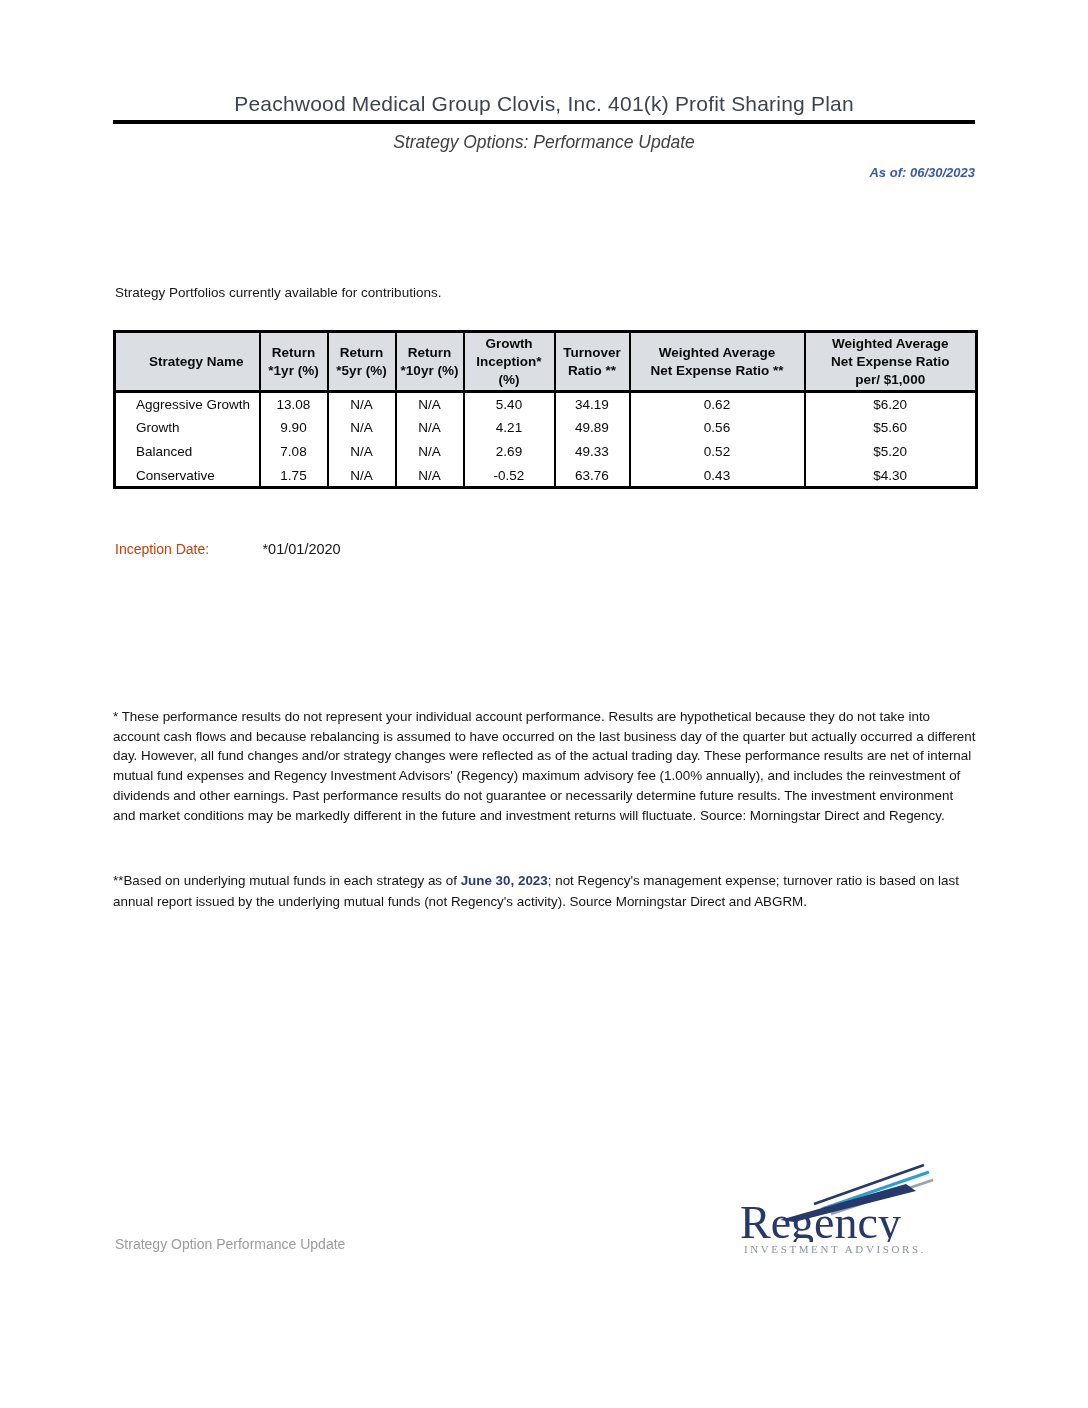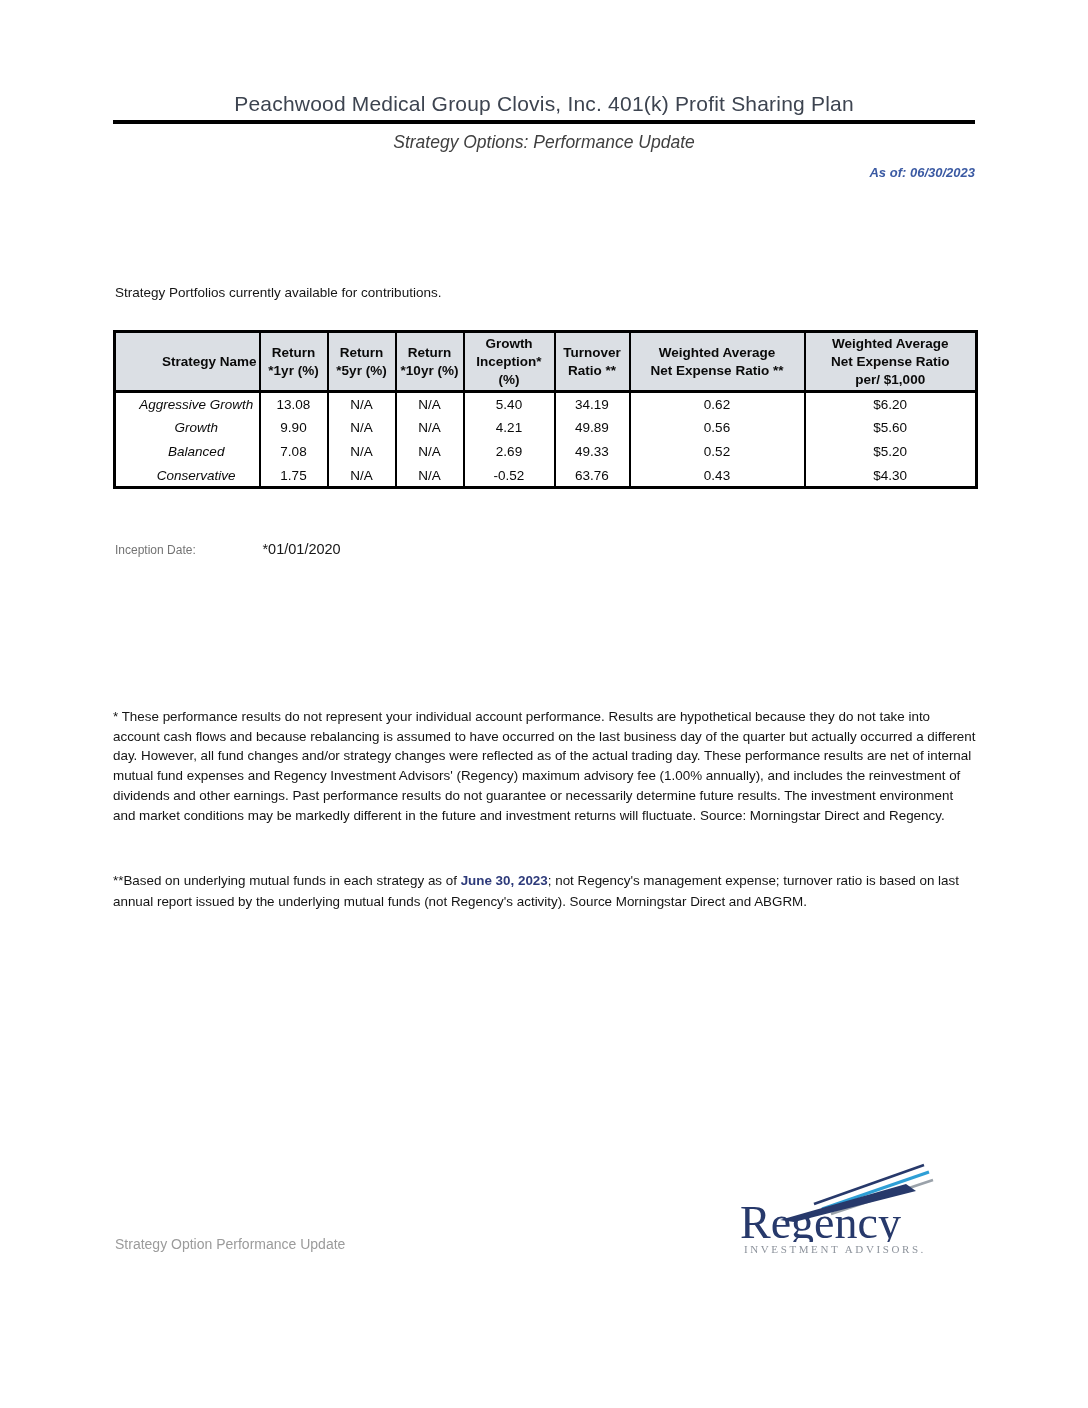--- a/index.html
+++ b/index.html
@@ -91,49 +91,48 @@
     font-size: 13.5px;
     font-weight: 700;
     color: #0a0a0a;
     text-align: center;
     vertical-align: middle;
     white-space: pre-line;
     line-height: 1.32;
     padding: 2px 2px;
   }
   table.perf thead th:first-child {
-    text-align: right;
+    text-align: center;
     padding-left: 20px;
   }
   table.perf tbody td {
     height: 24px;
     font-size: 13.5px;
     text-align: center;
     vertical-align: middle;
     padding: 1px 2px;
     color: #0a0a0a;
   }
   table.perf tbody td:first-child {
-    text-align: center;
+    text-align: left;
     padding-left: 20px;
-    font-style: italic;
   }
 
   
   .inception-row {
     position: absolute;
     left: 115px;
     top: 540px;
     width: 500px;
   }
   .inception-label {
     display: inline-block;
     width: 143px;
-    font-size: 12px;
-    color: #737373;
+    font-size: 14px;
+    color: #c2410c;
   }
   .inception-value {
     font-size: 14.5px;
     color: #161616;
   }
 
   
   .footnote-1 {
     position: absolute;
     left: 113px;

